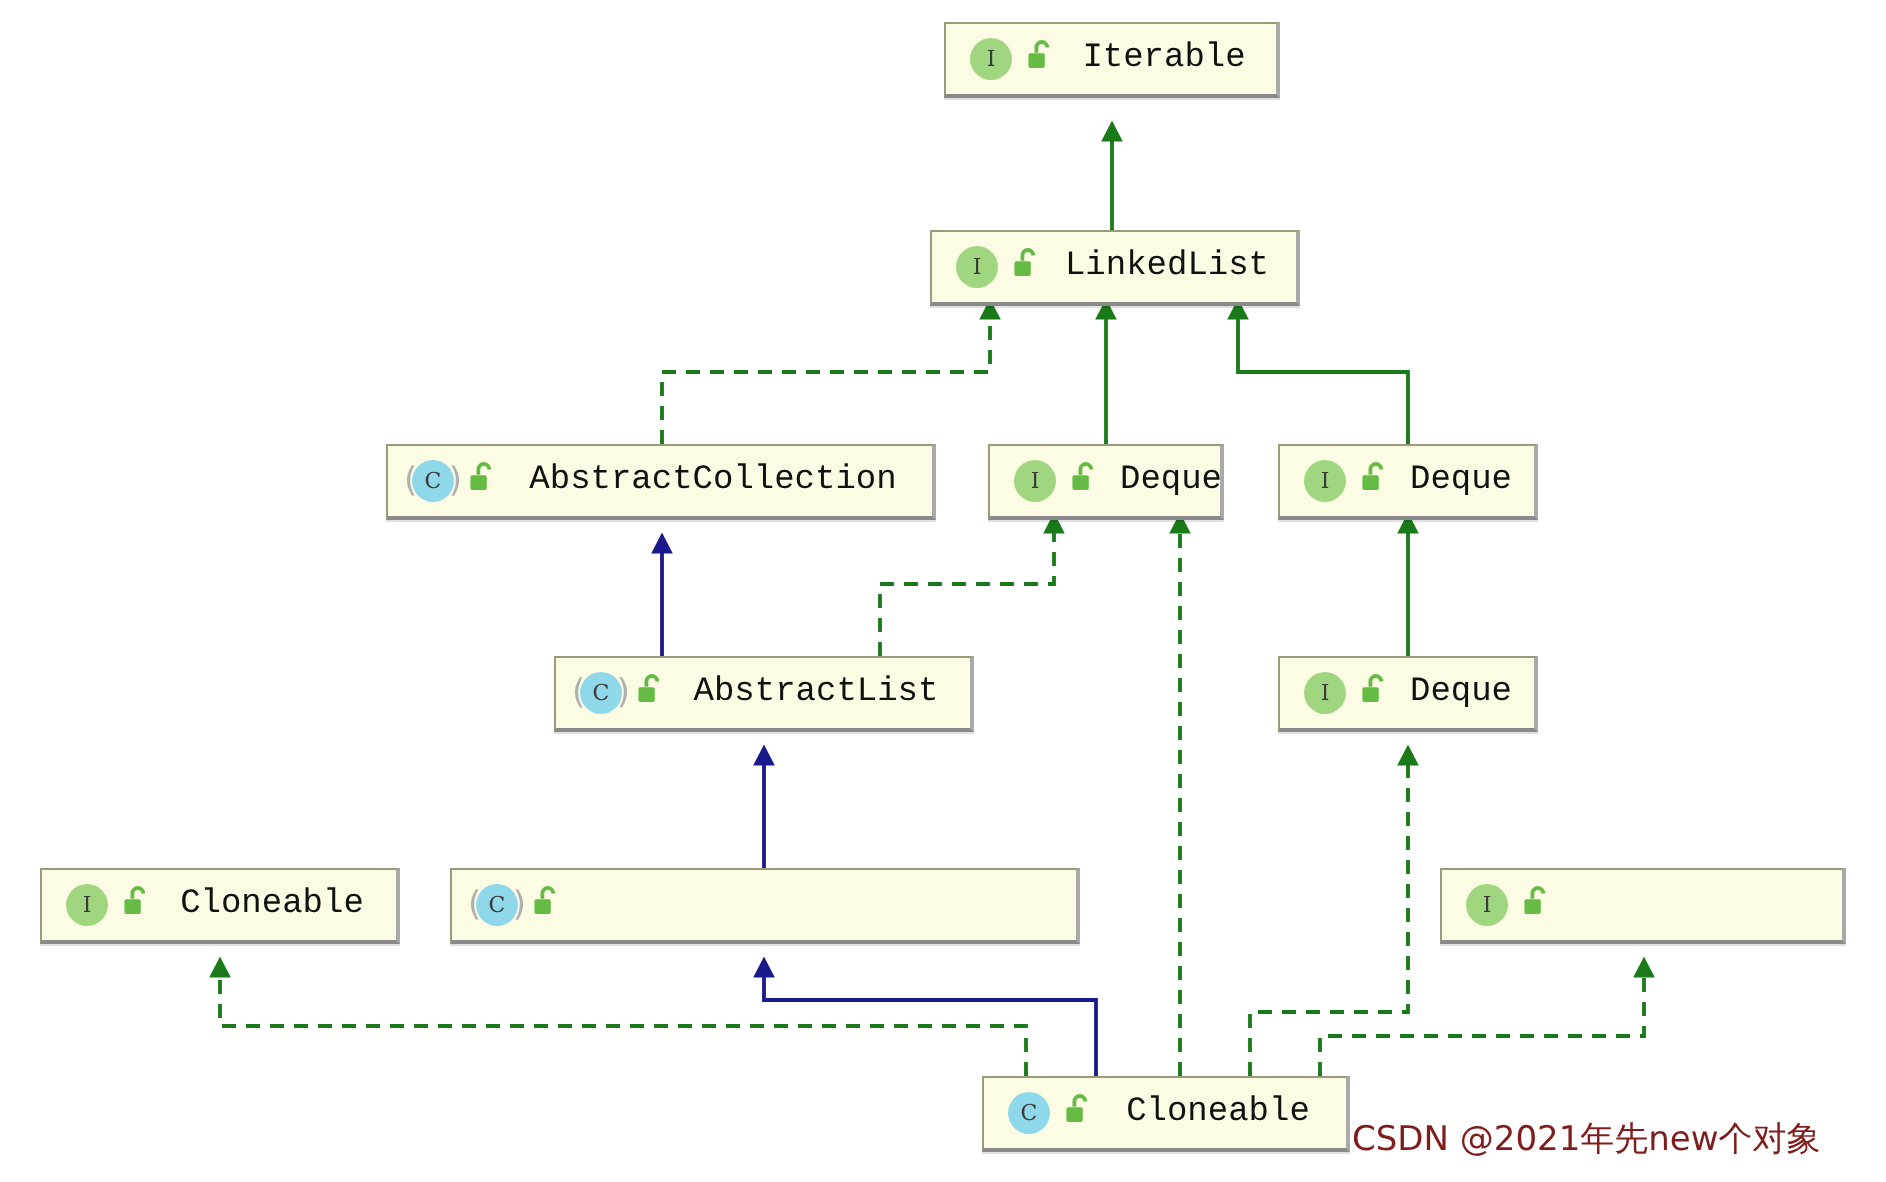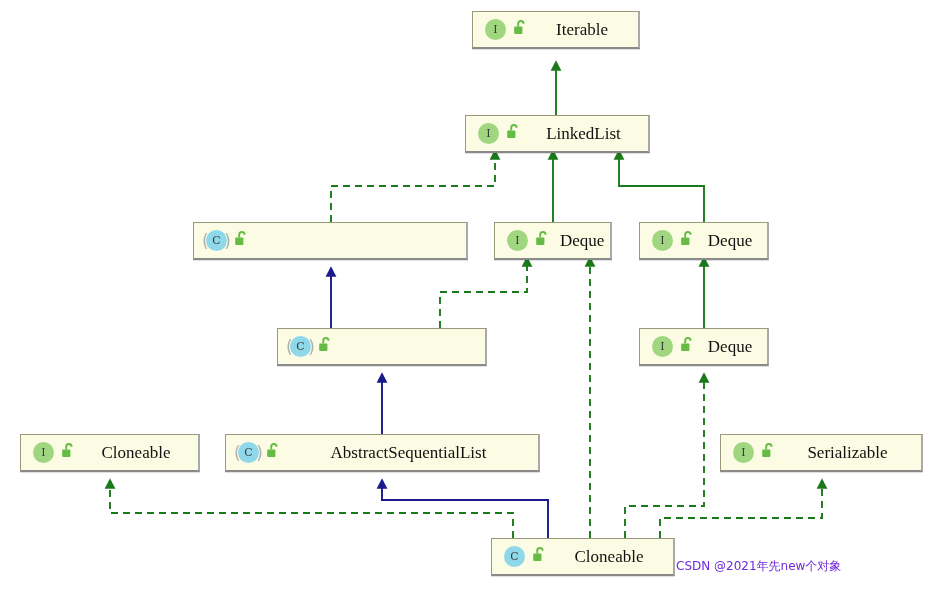--- a/index.html
+++ b/index.html
@@ -81,33 +81,33 @@
     font-family: "DejaVu Sans", "Liberation Sans", sans-serif;
     line-height: 1;
   }
   .ico-abstract .paren-l { left: 0px; }
   .ico-abstract .paren-r { right: 0px; }
   .lock {
     margin-left: 3px;
     display: inline-block;
   }
   .node .label {
-    font-family: Liberation Serif, serif;
+    font-family: Liberation Mono, monospace;
     font-size: 17px;
     color: #111111;
     white-space: nowrap;
     letter-spacing: 0px;
     flex: 1 1 auto;
     text-align: center;
   }
   .watermark {
     position: absolute;
     font-family: "DejaVu Sans", "Liberation Sans", sans-serif;
-    font-size: 12px;
-    color: #6d28d9;
+    font-size: 17px;
+    color: #7f1d1d;
     white-space: nowrap;
     z-index: 8;
   }
 </style>
 </head>
 <body>
 
 <div id="diagram">
 
   <svg id="edges" viewBox="0 0 943 591" width="943" height="591" xmlns="http://www.w3.org/2000/svg">
@@ -164,20 +164,21 @@
           <span class="ico-wrap ico-class ico-abstract">
             <span class="paren-l">(</span>
             <span class="paren-r">)</span>
             <span class="ico-circle">C</span>
           </span>
           <span class="lock"><svg width="15" height="17" viewBox="0 0 15 17" xmlns="http://www.w3.org/2000/svg">
               <path d="M5.2 7.4 V4.7 a2.7 2.7 0 0 1 5.4 0" fill="none" stroke="#66bb44" stroke-width="1.9"></path>
               <rect x="1.2" y="7.6" width="8.2" height="7.4" rx="1" fill="#66bb44"></rect>
             </svg></span>
         </span>
+        <span class="label">AbstractCollection</span>
       </div>
       <div class="node" style="left: 494px; top: 222px; width: 118px;">
         <span class="icons">
           <span class="ico-wrap ico-iface">
             <span class="ico-circle">I</span>
           </span>
           <span class="lock"><svg width="15" height="17" viewBox="0 0 15 17" xmlns="http://www.w3.org/2000/svg">
               <path d="M5.2 7.4 V4.7 a2.7 2.7 0 0 1 5.4 0" fill="none" stroke="#66bb44" stroke-width="1.9"></path>
               <rect x="1.2" y="7.6" width="8.2" height="7.4" rx="1" fill="#66bb44"></rect>
             </svg></span>
@@ -201,20 +202,21 @@
           <span class="ico-wrap ico-class ico-abstract">
             <span class="paren-l">(</span>
             <span class="paren-r">)</span>
             <span class="ico-circle">C</span>
           </span>
           <span class="lock"><svg width="15" height="17" viewBox="0 0 15 17" xmlns="http://www.w3.org/2000/svg">
               <path d="M5.2 7.4 V4.7 a2.7 2.7 0 0 1 5.4 0" fill="none" stroke="#66bb44" stroke-width="1.9"></path>
               <rect x="1.2" y="7.6" width="8.2" height="7.4" rx="1" fill="#66bb44"></rect>
             </svg></span>
         </span>
+        <span class="label">AbstractList</span>
       </div>
       <div class="node" style="left: 639px; top: 328px; width: 130px;">
         <span class="icons">
           <span class="ico-wrap ico-iface">
             <span class="ico-circle">I</span>
           </span>
           <span class="lock"><svg width="15" height="17" viewBox="0 0 15 17" xmlns="http://www.w3.org/2000/svg">
               <path d="M5.2 7.4 V4.7 a2.7 2.7 0 0 1 5.4 0" fill="none" stroke="#66bb44" stroke-width="1.9"></path>
               <rect x="1.2" y="7.6" width="8.2" height="7.4" rx="1" fill="#66bb44"></rect>
             </svg></span>
@@ -238,33 +240,31 @@
           <span class="ico-wrap ico-class ico-abstract">
             <span class="paren-l">(</span>
             <span class="paren-r">)</span>
             <span class="ico-circle">C</span>
           </span>
           <span class="lock"><svg width="15" height="17" viewBox="0 0 15 17" xmlns="http://www.w3.org/2000/svg">
               <path d="M5.2 7.4 V4.7 a2.7 2.7 0 0 1 5.4 0" fill="none" stroke="#66bb44" stroke-width="1.9"></path>
               <rect x="1.2" y="7.6" width="8.2" height="7.4" rx="1" fill="#66bb44"></rect>
             </svg></span>
         </span>
-        <span class="label">AbstractSequentialList</span>
       </div>
       <div class="node" style="left: 720px; top: 434px; width: 203px;">
         <span class="icons">
           <span class="ico-wrap ico-iface">
             <span class="ico-circle">I</span>
           </span>
           <span class="lock"><svg width="15" height="17" viewBox="0 0 15 17" xmlns="http://www.w3.org/2000/svg">
               <path d="M5.2 7.4 V4.7 a2.7 2.7 0 0 1 5.4 0" fill="none" stroke="#66bb44" stroke-width="1.9"></path>
               <rect x="1.2" y="7.6" width="8.2" height="7.4" rx="1" fill="#66bb44"></rect>
             </svg></span>
         </span>
-        <span class="label">Serializable</span>
       </div>
       <div class="node" style="left: 491px; top: 538px; width: 184px;">
         <span class="icons">
           <span class="ico-wrap ico-class">
             <span class="ico-circle">C</span>
           </span>
           <span class="lock"><svg width="15" height="17" viewBox="0 0 15 17" xmlns="http://www.w3.org/2000/svg">
               <path d="M5.2 7.4 V4.7 a2.7 2.7 0 0 1 5.4 0" fill="none" stroke="#66bb44" stroke-width="1.9"></path>
               <rect x="1.2" y="7.6" width="8.2" height="7.4" rx="1" fill="#66bb44"></rect>
             </svg></span>

